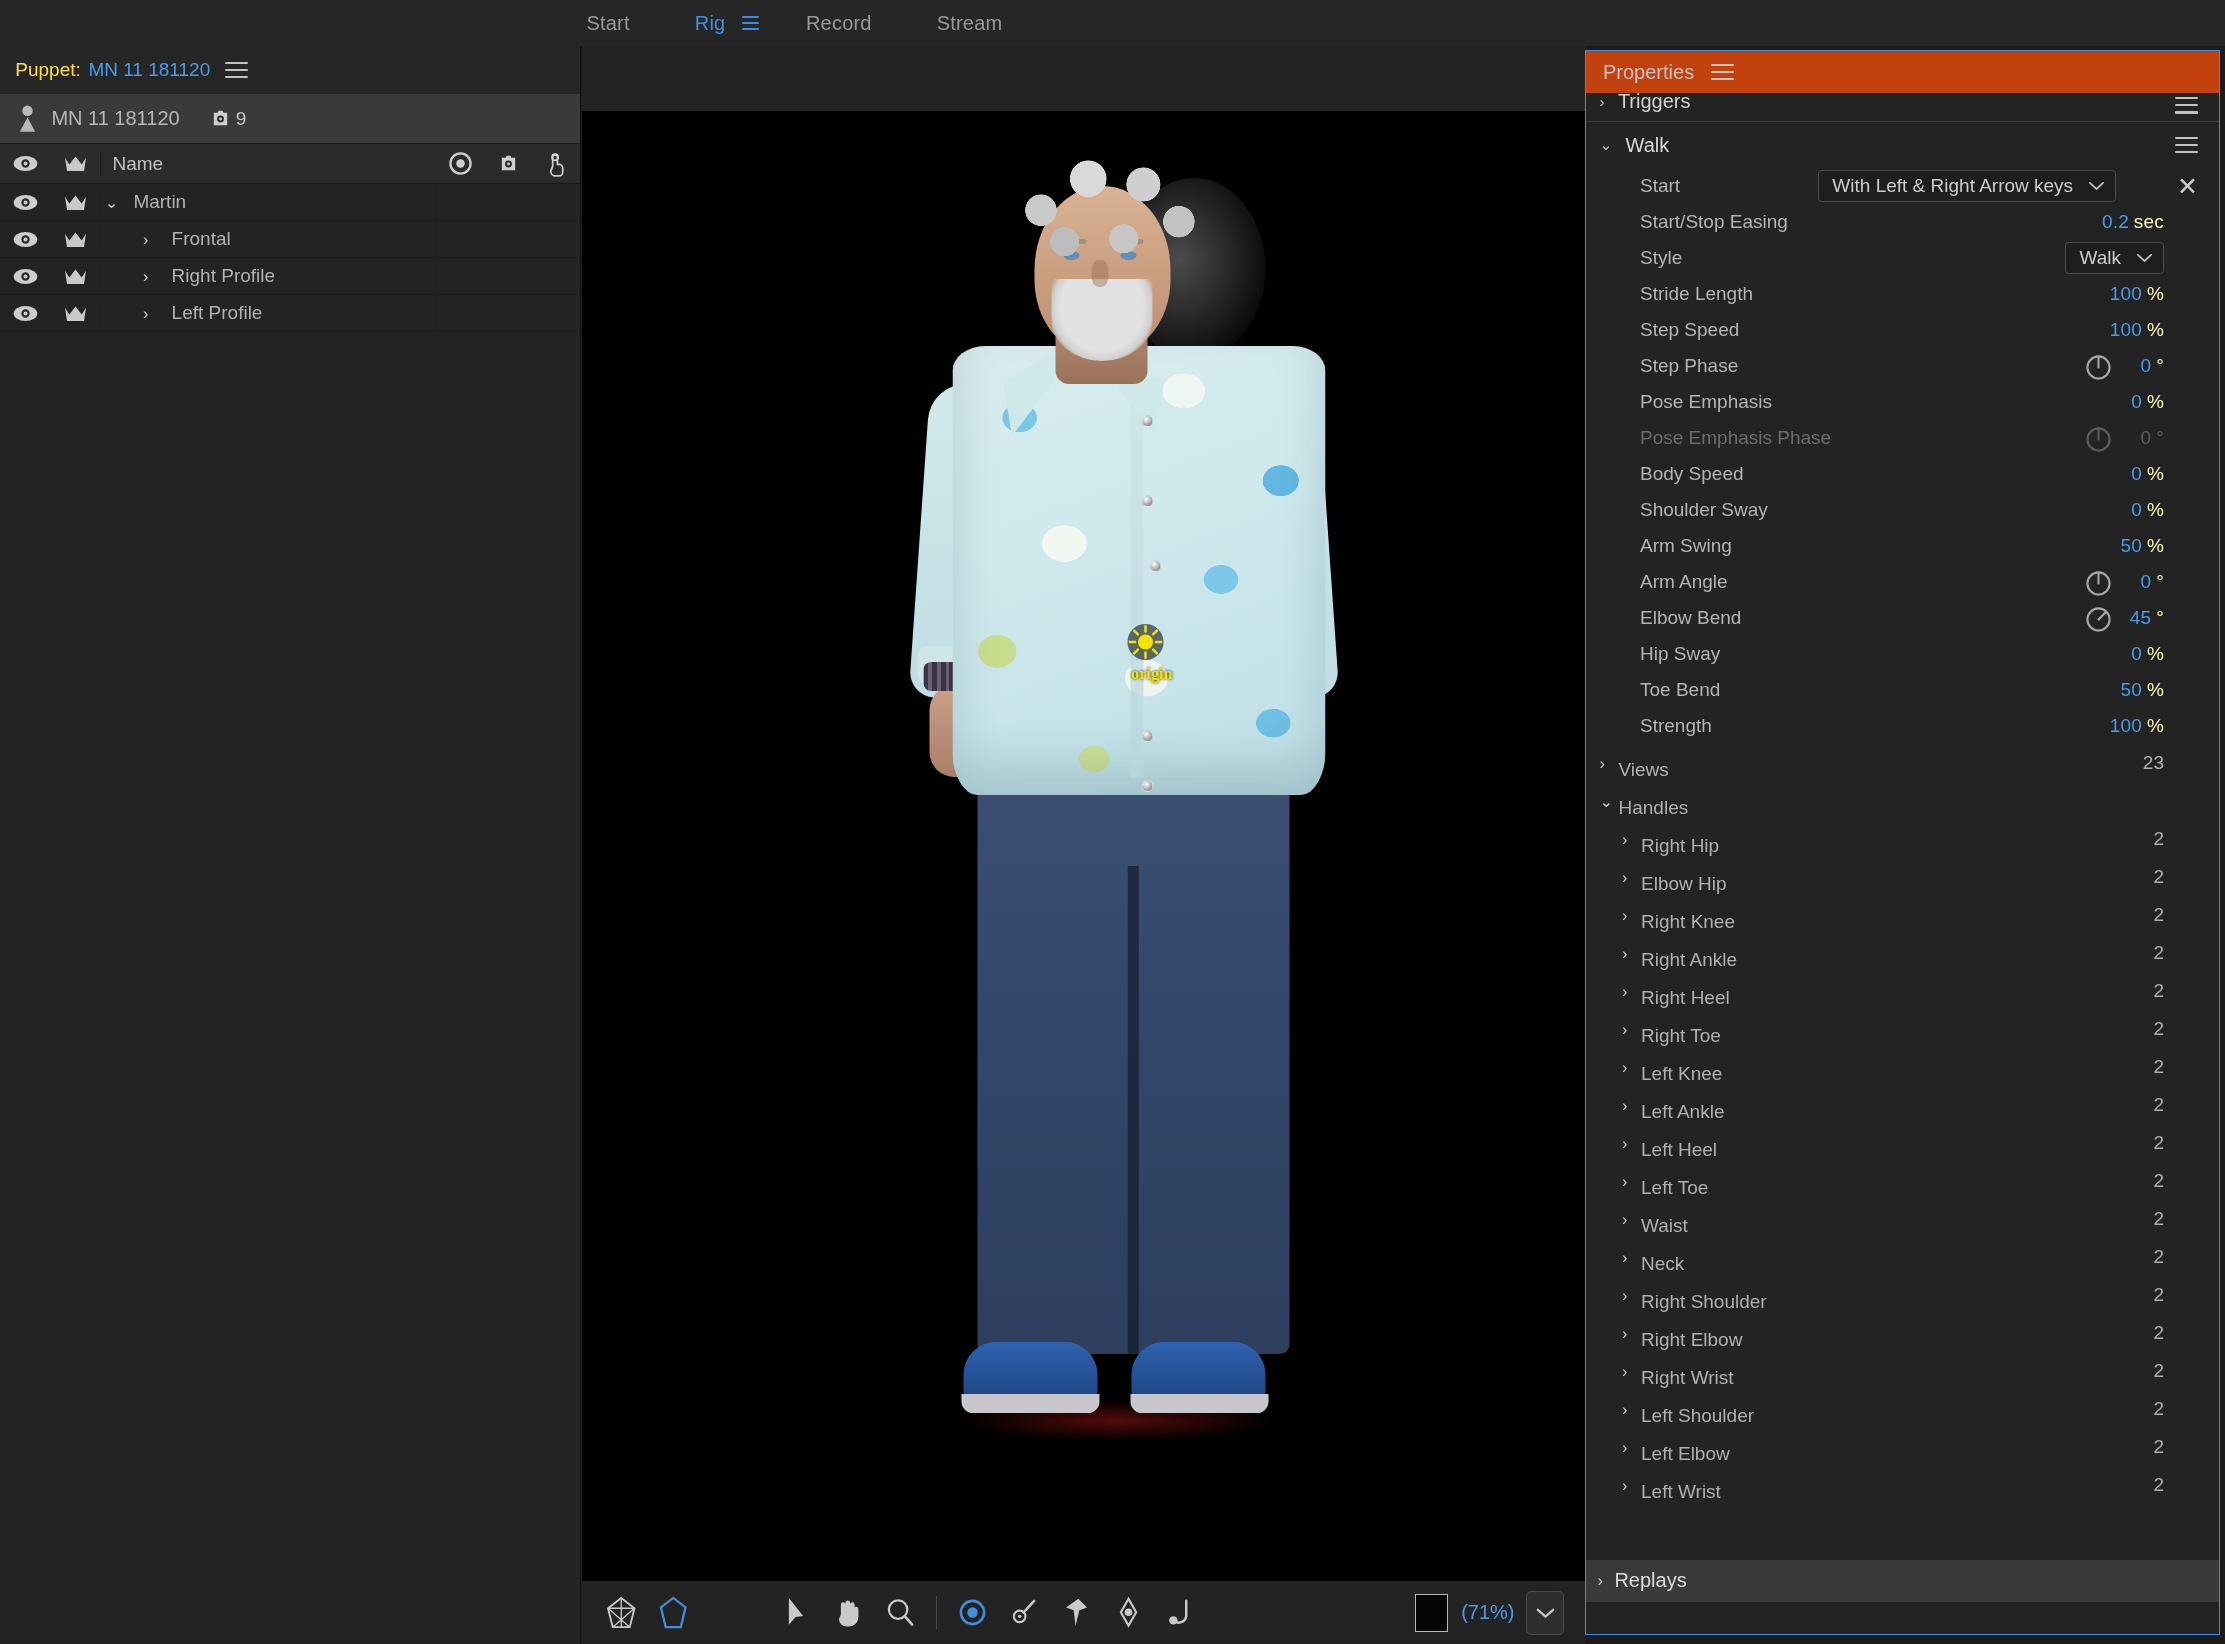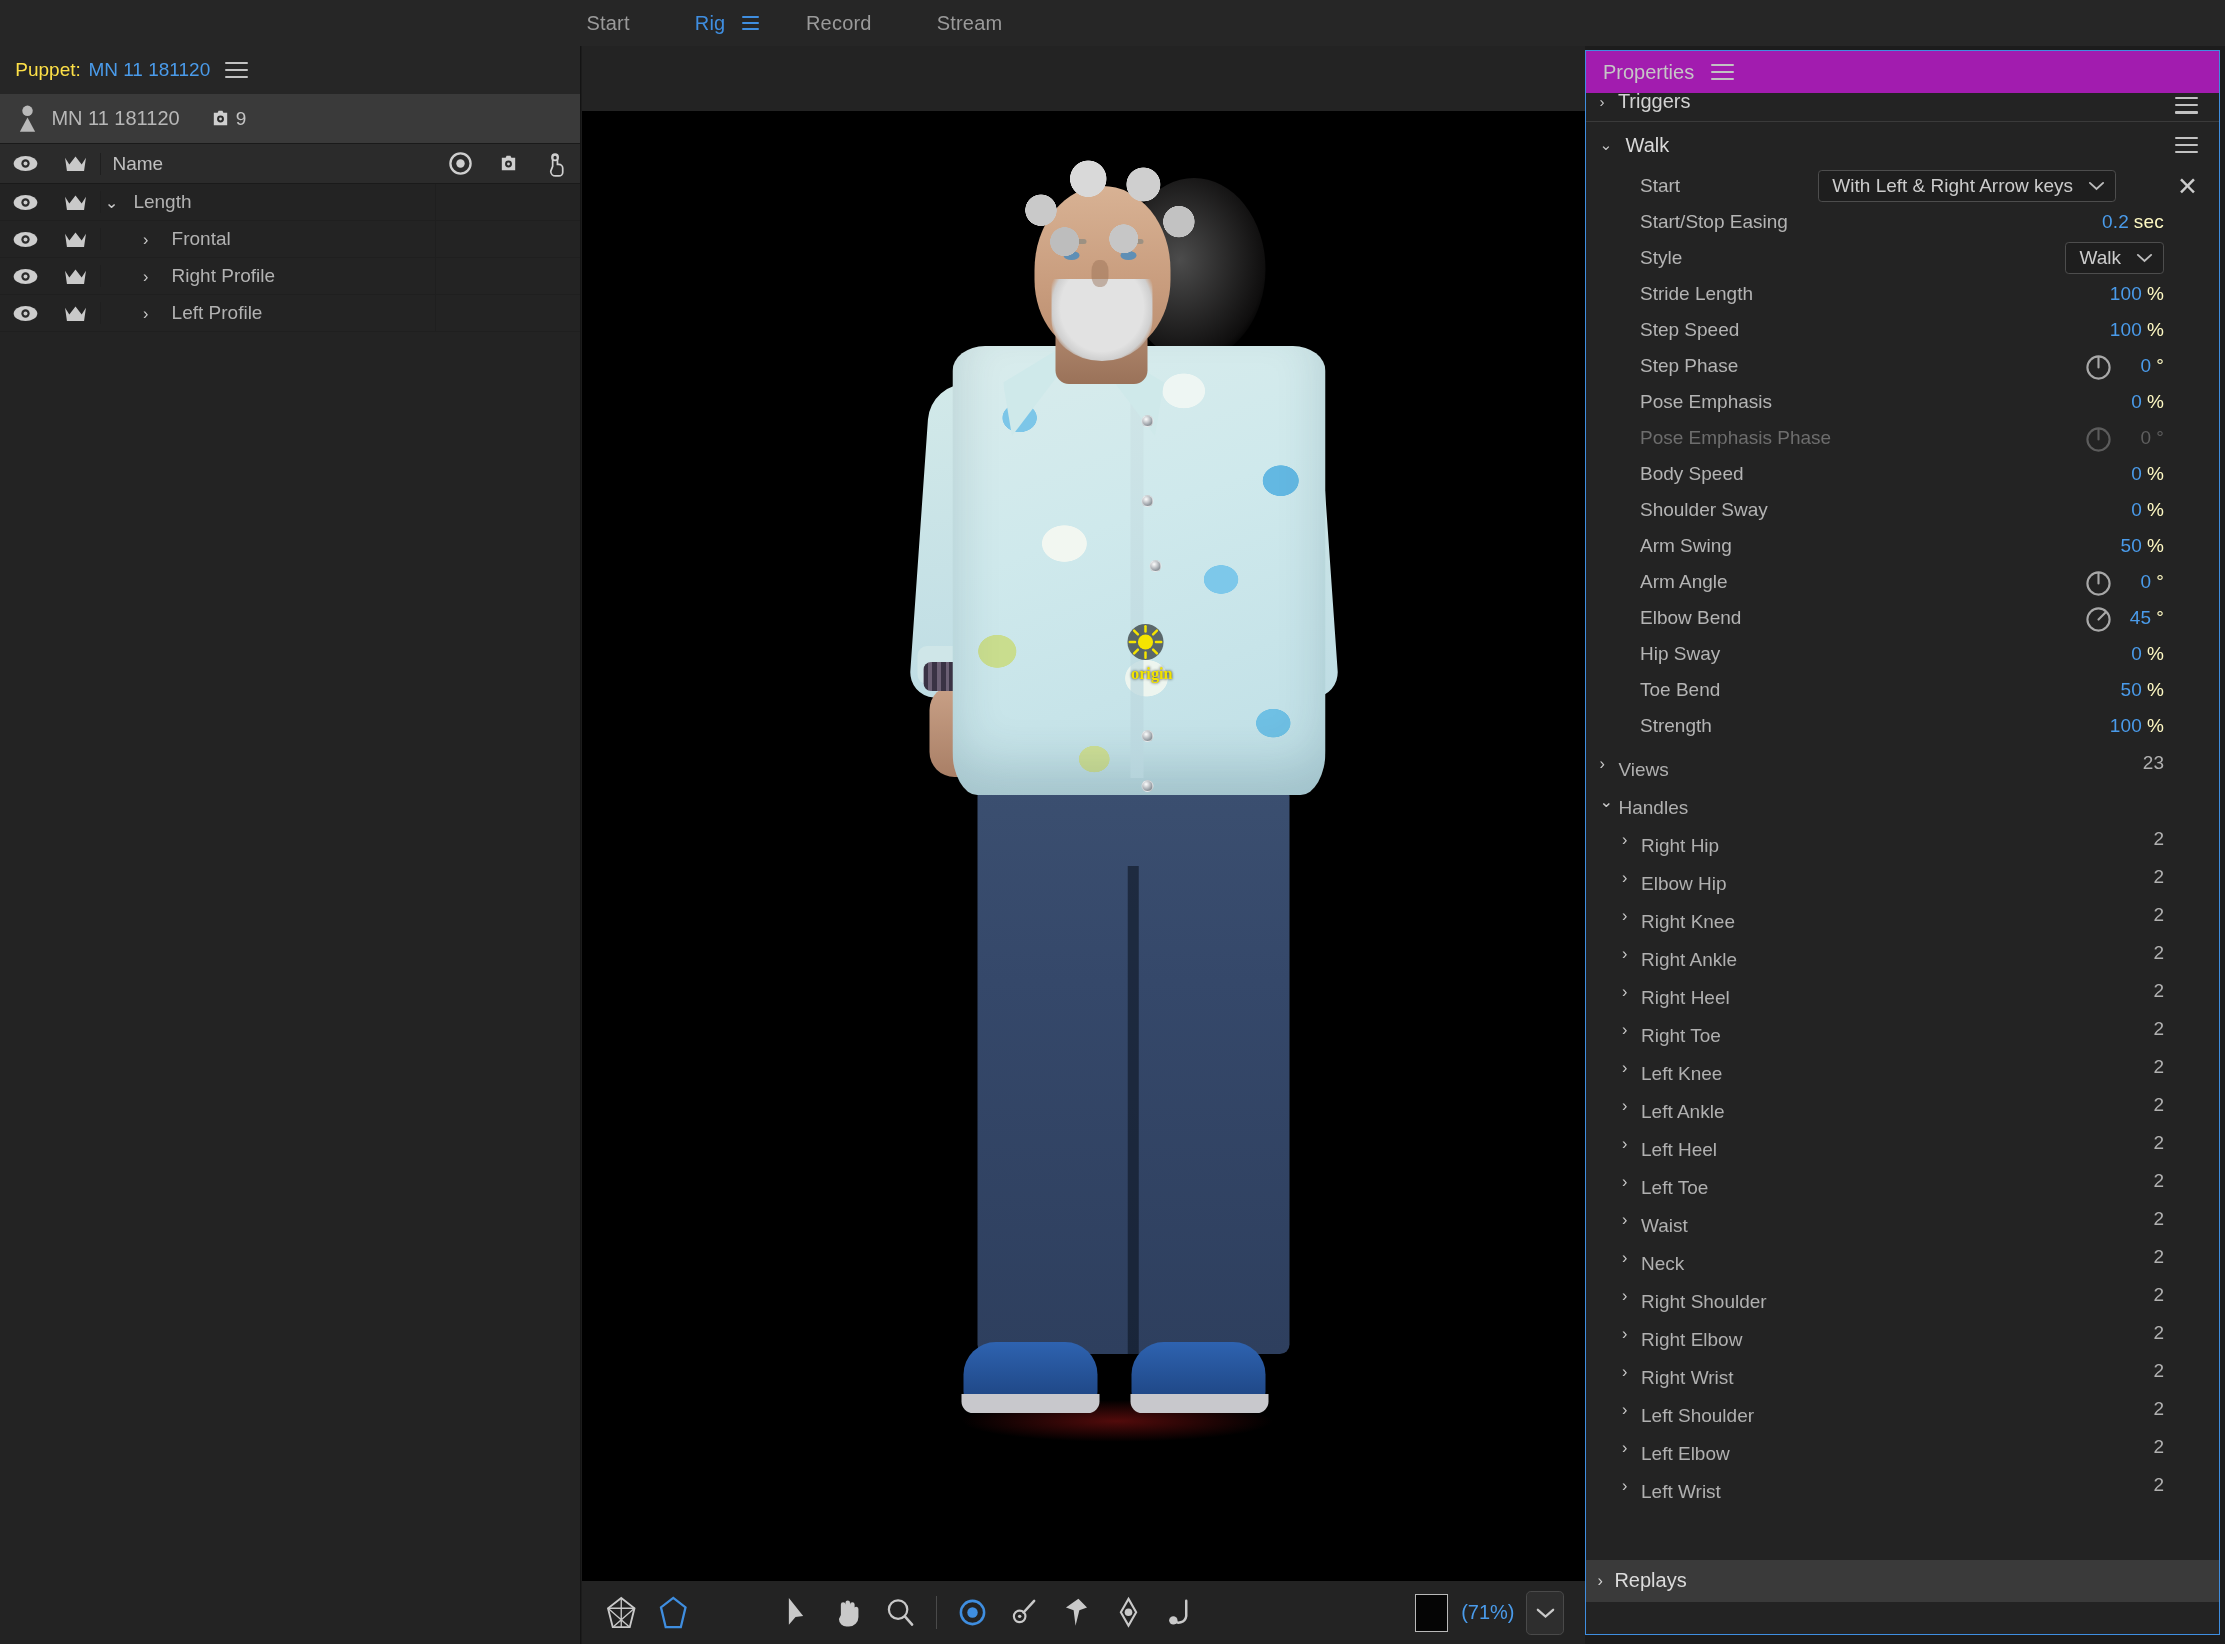--- a/index.html
+++ b/index.html
@@ -239,21 +239,21 @@
     cursor: pointer;
   }
 
   
   .props-panel {
     position: absolute; left: 1585px; top: 50px; width: 635px; height: 1585px;
     background: #232323; border: 1.9px solid #3f8ee0; overflow: hidden;
   }
   .props-header {
     height: 42px; display: flex; align-items: center; padding-left: 17px; gap: 9.6px;
-    background: #a21caf;
+    background: #c2410c;
   }
   .props-title { font-size: 20px; color: #c6c6c6; }
 
   .prop-section-clip {
     height: 29px; overflow: hidden; position: relative;
     border-bottom: 1px solid #3a3a3a;
   }
   .prop-section {
     height: 40px; display: flex; align-items: center; font-size: 20px; color: #d2d2d2;
     position: relative; padding-left: 13.4px; margin-top: -11.5px;
@@ -398,21 +398,21 @@
           <circle cx="14" cy="9" r="2.1" fill="#cdcdcd"></circle>
         </svg>
       </span>
       <span class="col-crown">
         <svg class="ico" width="25" height="19" viewBox="0 0 26 20">
           <path d="M2 4 L6.5 11 L13 2.5 L19.5 11 L24 4 L22 18 H4 Z" fill="#c9c9c9"></path>
         </svg>
       </span>
       <span class="col-name indent1">
         <span class="twisty">⌄</span>
-        <span>Length</span>
+        <span>Martin</span>
       </span>
       <span class="trail"></span>
     </div>
 
     <div class="tree-row">
       <span class="col-eye">
         <svg class="ico" width="27" height="17" viewBox="0 0 28 18">
           <ellipse cx="14" cy="9" rx="12.5" ry="8" fill="#cdcdcd"></ellipse>
           <circle cx="14" cy="9" r="4.4" fill="#2b2b2b"></circle>
           <circle cx="14" cy="9" r="2.1" fill="#cdcdcd"></circle>

